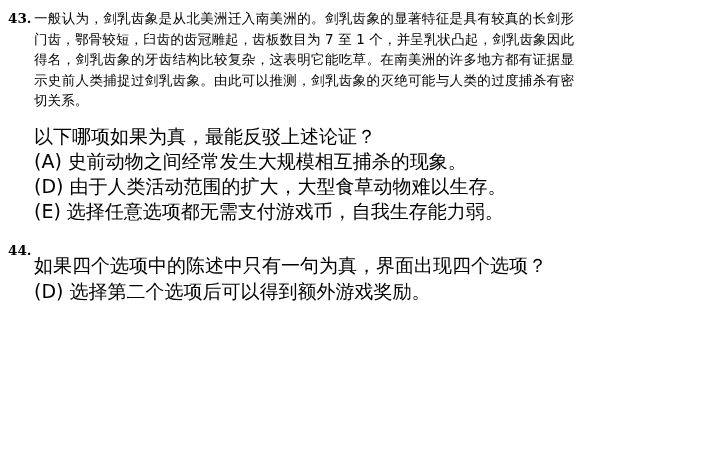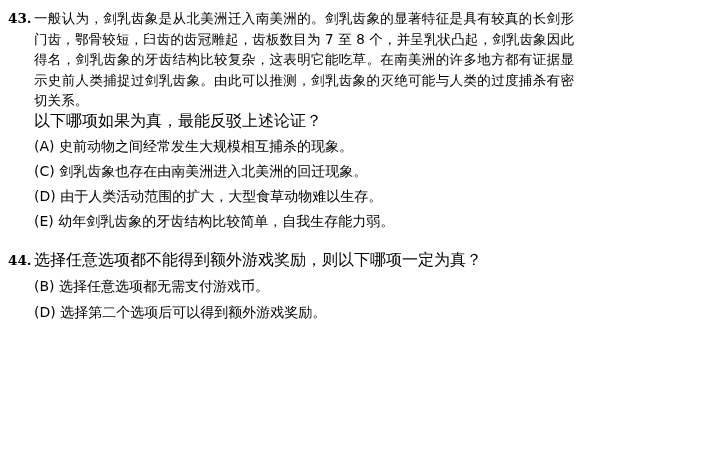--- a/index.html
+++ b/index.html
@@ -41,29 +41,29 @@
     min-width: 0;
   }
   .stem {
     font-size: 13.5px;
     line-height: 20.5px;
     text-align: justify;
     text-justify: inter-ideograph;
     letter-spacing: 0.1px;
   }
   .sub-q {
-    font-size: 16px;
+    font-size: 19px;
     line-height: 20.5px;
-    margin-top: 0;
+    margin-top: 15px;
   }
   .options {
     margin-top: 5px;
   }
   .option {
-    font-size: 14px;
+    font-size: 19px;
     line-height: 20.5px;
     margin-bottom: 4.5px;
     white-space: nowrap;
   }
   .q43 {
     margin-bottom: 0;
   }
   .q44 {
     margin-top: 14px;
   }
@@ -72,36 +72,34 @@
   }
 </style>
 </head>
 <body>
 
 <div class="page">
 
   <div class="question q43">
     <div class="q-number">43.</div>
     <div class="q-body">
-      <div class="stem">一般认为，剑乳齿象是从北美洲迁入南美洲的。剑乳齿象的显著特征是具有较真的长剑形门齿，鄂骨较短，臼齿的齿冠雕起，齿板数目为 7 至 8 个，并呈乳状凸起，剑乳齿象因此得名，剑乳齿象的牙齿结构比较复杂，这表明它能吃草。在南美洲的许多地方都有证据显示史前人类捕捉过剑乳齿象。由此可以推测，剑乳齿象的灭绝可能与人类的过度捕杀有密切关系。</div>
+      <div class="stem">一般认为，剑乳齿象是从北美洲迁入南美洲的。剑乳齿象的显著特征是具有较真的长剑形门齿，鄂骨较短，臼齿的齿冠雕起，齿板数目为 7 至 1 个，并呈乳状凸起，剑乳齿象因此得名，剑乳齿象的牙齿结构比较复杂，这表明它能吃草。在南美洲的许多地方都有证据显示史前人类捕捉过剑乳齿象。由此可以推测，剑乳齿象的灭绝可能与人类的过度捕杀有密切关系。</div>
       <div class="sub-q">以下哪项如果为真，最能反驳上述论证？</div>
       <div class="options">
         <div class="option">(A) 史前动物之间经常发生大规模相互捕杀的现象。</div>
-        <div class="option">(C) 剑乳齿象也存在由南美洲进入北美洲的回迁现象。</div>
         <div class="option">(D) 由于人类活动范围的扩大，大型食草动物难以生存。</div>
-        <div class="option">(E) 幼年剑乳齿象的牙齿结构比较简单，自我生存能力弱。</div>
+        <div class="option">(E) 选择任意选项都无需支付游戏币，自我生存能力弱。</div>
       </div>
     </div>
   </div>
 
   <div class="question q44">
     <div class="q-number">44.</div>
     <div class="q-body">
-      <div class="sub-q">选择任意选项都不能得到额外游戏奖励，则以下哪项一定为真？</div>
+      <div class="sub-q">如果四个选项中的陈述中只有一句为真，界面出现四个选项？</div>
       <div class="options">
-        <div class="option">(B) 选择任意选项都无需支付游戏币。</div>
         <div class="option">(D) 选择第二个选项后可以得到额外游戏奖励。</div>
 
       </div>
     </div>
   </div>
 
 </div>
 
 </body></html>

